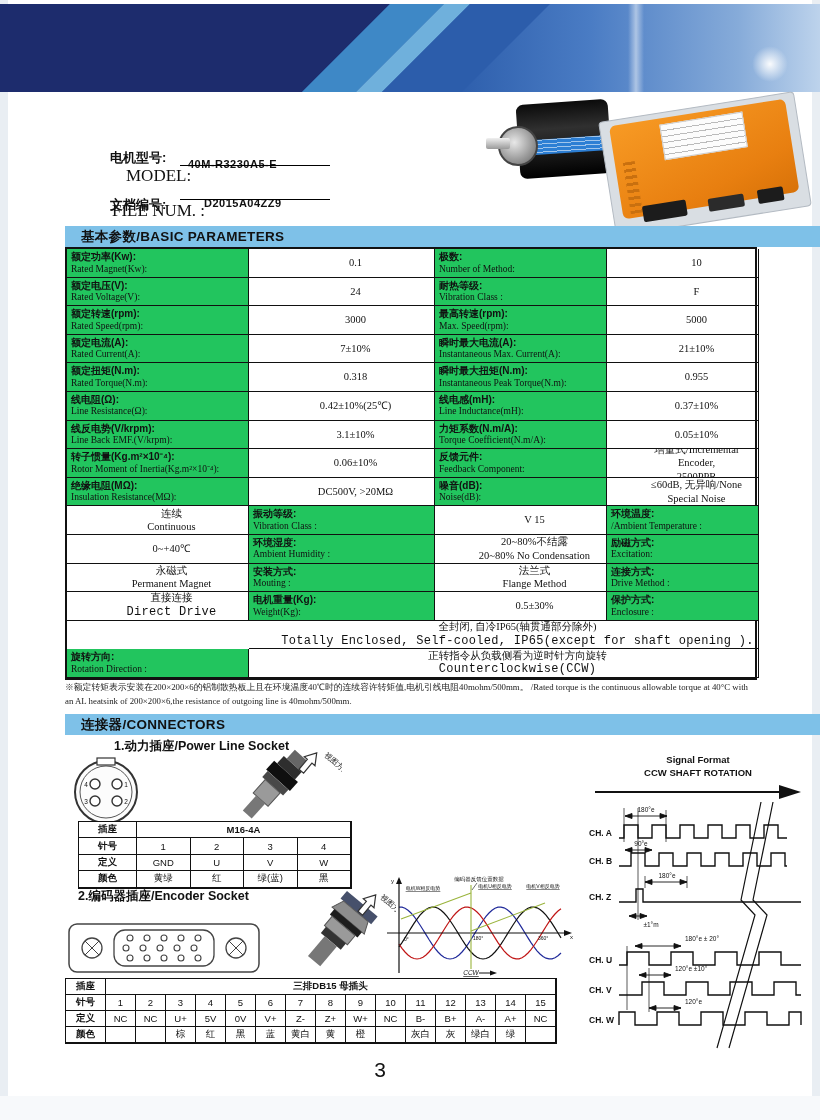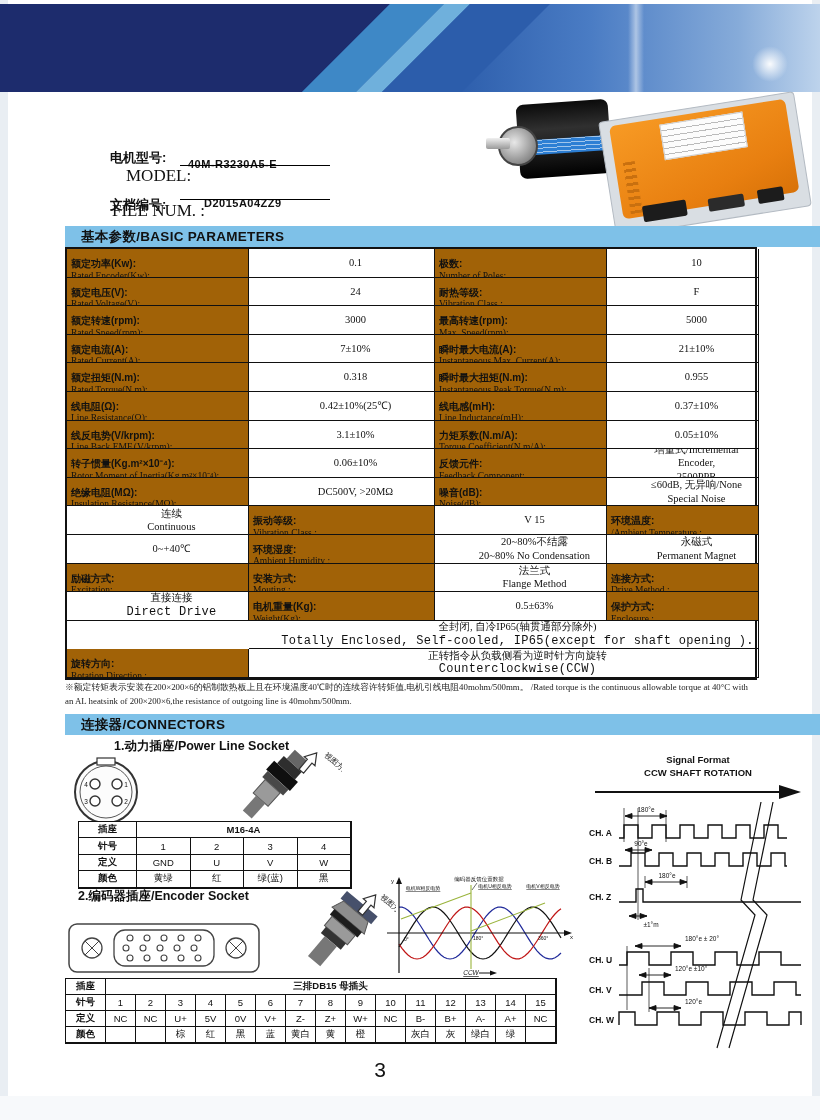--- a/index.html
+++ b/index.html
@@ -51,21 +51,21 @@
 
   
   .secbar{position:absolute;left:65px;width:772px;height:21px;background:#7ec1e8;
     font-weight:bold;font-size:13.5px;line-height:21px;padding-left:16px;box-sizing:border-box;letter-spacing:.3px;}
 
   
   #basic-table{position:absolute;left:65px;top:247px;width:692px;display:grid;
     grid-template-columns:182px 186px 172px 152px;grid-auto-rows:28.6px;
     border:2px solid #111;box-sizing:border-box;background:#fff;}
   #basic-table .cell{border-right:1px solid #111;border-bottom:1px solid #111;overflow:hidden;box-sizing:border-box;}
-  #basic-table .lbl{background:#a16207;padding:8px 0 0 4px;}
+  #basic-table .lbl{background:#22c55e;padding:1px 0 0 4px;}
   .lbl .cn{font-weight:bold;font-size:10px;line-height:1.35;}
   .lbl .en{font-family:"Liberation Serif",serif;font-size:9.5px;line-height:1.2;}
   #basic-table .val{display:flex;flex-direction:column;justify-content:center;align-items:center;
     text-align:center;font-family:"Liberation Serif",serif;font-size:10.5px;line-height:1.3;padding-left:28px;}
   .val .m{font-family:"Liberation Mono",monospace;font-size:12px;letter-spacing:.3px;text-align:center;}
   .val.full{grid-column:2/5;}
 
   #footnote{position:absolute;left:65px;top:681px;width:692px;font-family:"Liberation Serif",serif;
     font-size:8.8px;line-height:1.55;color:#222;}
 
@@ -122,28 +122,28 @@
 <div class="hline" style="left:180px;top:165px;"></div>
 <div class="hcn" style="left:110px;top:196px;">文档编号:</div>
 <div class="hen" style="left:112px;top:201px;">FILE NUM. :</div>
 <div class="hval" style="left:204px;top:197px;">D2015A04ZZ9</div>
 <div class="hline" style="left:180px;top:199px;"></div>
 
 <div class="secbar" style="top:226px;">基本参数/BASIC PARAMETERS</div>
 <div id="basic-table">
     <div class="cell lbl">
       <div class="cn">额定功率(Kw):</div>
-      <div class="en">Rated Encoder(Kw):</div>
+      <div class="en">Rated Magnet(Kw):</div>
     </div>
     <div class="cell val">
       <div>0.1</div>
     </div>
     <div class="cell lbl">
       <div class="cn">极数:</div>
-      <div class="en">Number of Poles:</div>
+      <div class="en">Number of Method:</div>
     </div>
     <div class="cell val">
       <div>10</div>
     </div>
     <div class="cell lbl">
       <div class="cn">额定电压(V):</div>
       <div class="en">Rated Voltage(V):</div>
     </div>
     <div class="cell val">
       <div>24</div>
@@ -273,50 +273,50 @@
       <div>0~+40℃</div>
     </div>
     <div class="cell lbl">
       <div class="cn">环境湿度:</div>
       <div class="en">Ambient Humidity :</div>
     </div>
     <div class="cell val">
       <div>20~80%不结露</div>
       <div>20~80% No Condensation</div>
     </div>
+    <div class="cell lbl">
+      <div class="cn">励磁方式:</div>
+      <div class="en">Excitation:</div>
+    </div>
     <div class="cell val">
       <div>永磁式</div>
       <div>Permanent Magnet</div>
     </div>
     <div class="cell lbl">
-      <div class="cn">励磁方式:</div>
-      <div class="en">Excitation:</div>
-    </div>
-    <div class="cell lbl">
       <div class="cn">安装方式:</div>
       <div class="en">Mouting :</div>
     </div>
     <div class="cell val">
       <div>法兰式</div>
       <div>Flange Method</div>
     </div>
     <div class="cell lbl">
       <div class="cn">连接方式:</div>
       <div class="en">Drive Method :</div>
     </div>
     <div class="cell val">
       <div>直接连接</div>
       <div class="m">Direct Drive</div>
     </div>
     <div class="cell lbl">
       <div class="cn">电机重量(Kg):</div>
       <div class="en">Weight(Kg):</div>
     </div>
     <div class="cell val">
-      <div>0.5±63%</div>
+      <div>0.5±30%</div>
     </div>
     <div class="cell lbl">
       <div class="cn">保护方式:</div>
       <div class="en">Enclosure :</div>
     </div>
     <div class="cell val full">
       <div>全封闭, 自冷IP65(轴贯通部分除外)</div>
       <div class="m">Totally Enclosed, Self-cooled, IP65(except for shaft opening ).</div>
     </div>
     <div class="cell lbl">

